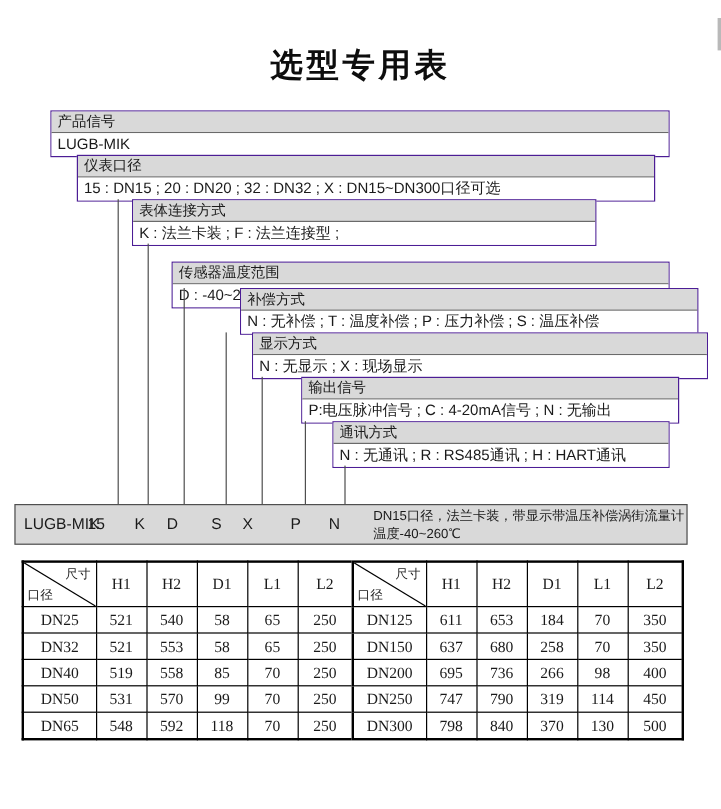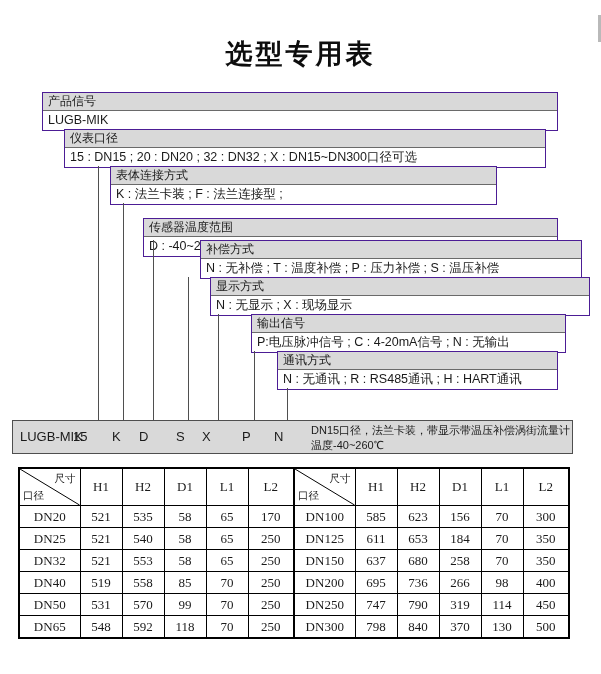--- a/index.html
+++ b/index.html
@@ -166,34 +166,20 @@
           <span class="tr">尺寸</span>
           <span class="bl">口径</span>
         </th>
         <th>H1</th>
         <th>H2</th>
         <th>D1</th>
         <th>L1</th>
         <th>L2</th>
       </tr>
         <tr>
-          <td>DN20</td>
-          <td>521</td>
-          <td>535</td>
-          <td>58</td>
-          <td>65</td>
-          <td>170</td>
-          <td class="divider">DN100</td>
-          <td>585</td>
-          <td>623</td>
-          <td>156</td>
-          <td>70</td>
-          <td>300</td>
-        </tr>
-        <tr>
           <td>DN25</td>
           <td>521</td>
           <td>540</td>
           <td>58</td>
           <td>65</td>
           <td>250</td>
           <td class="divider">DN125</td>
           <td>611</td>
           <td>653</td>
           <td>184</td>

